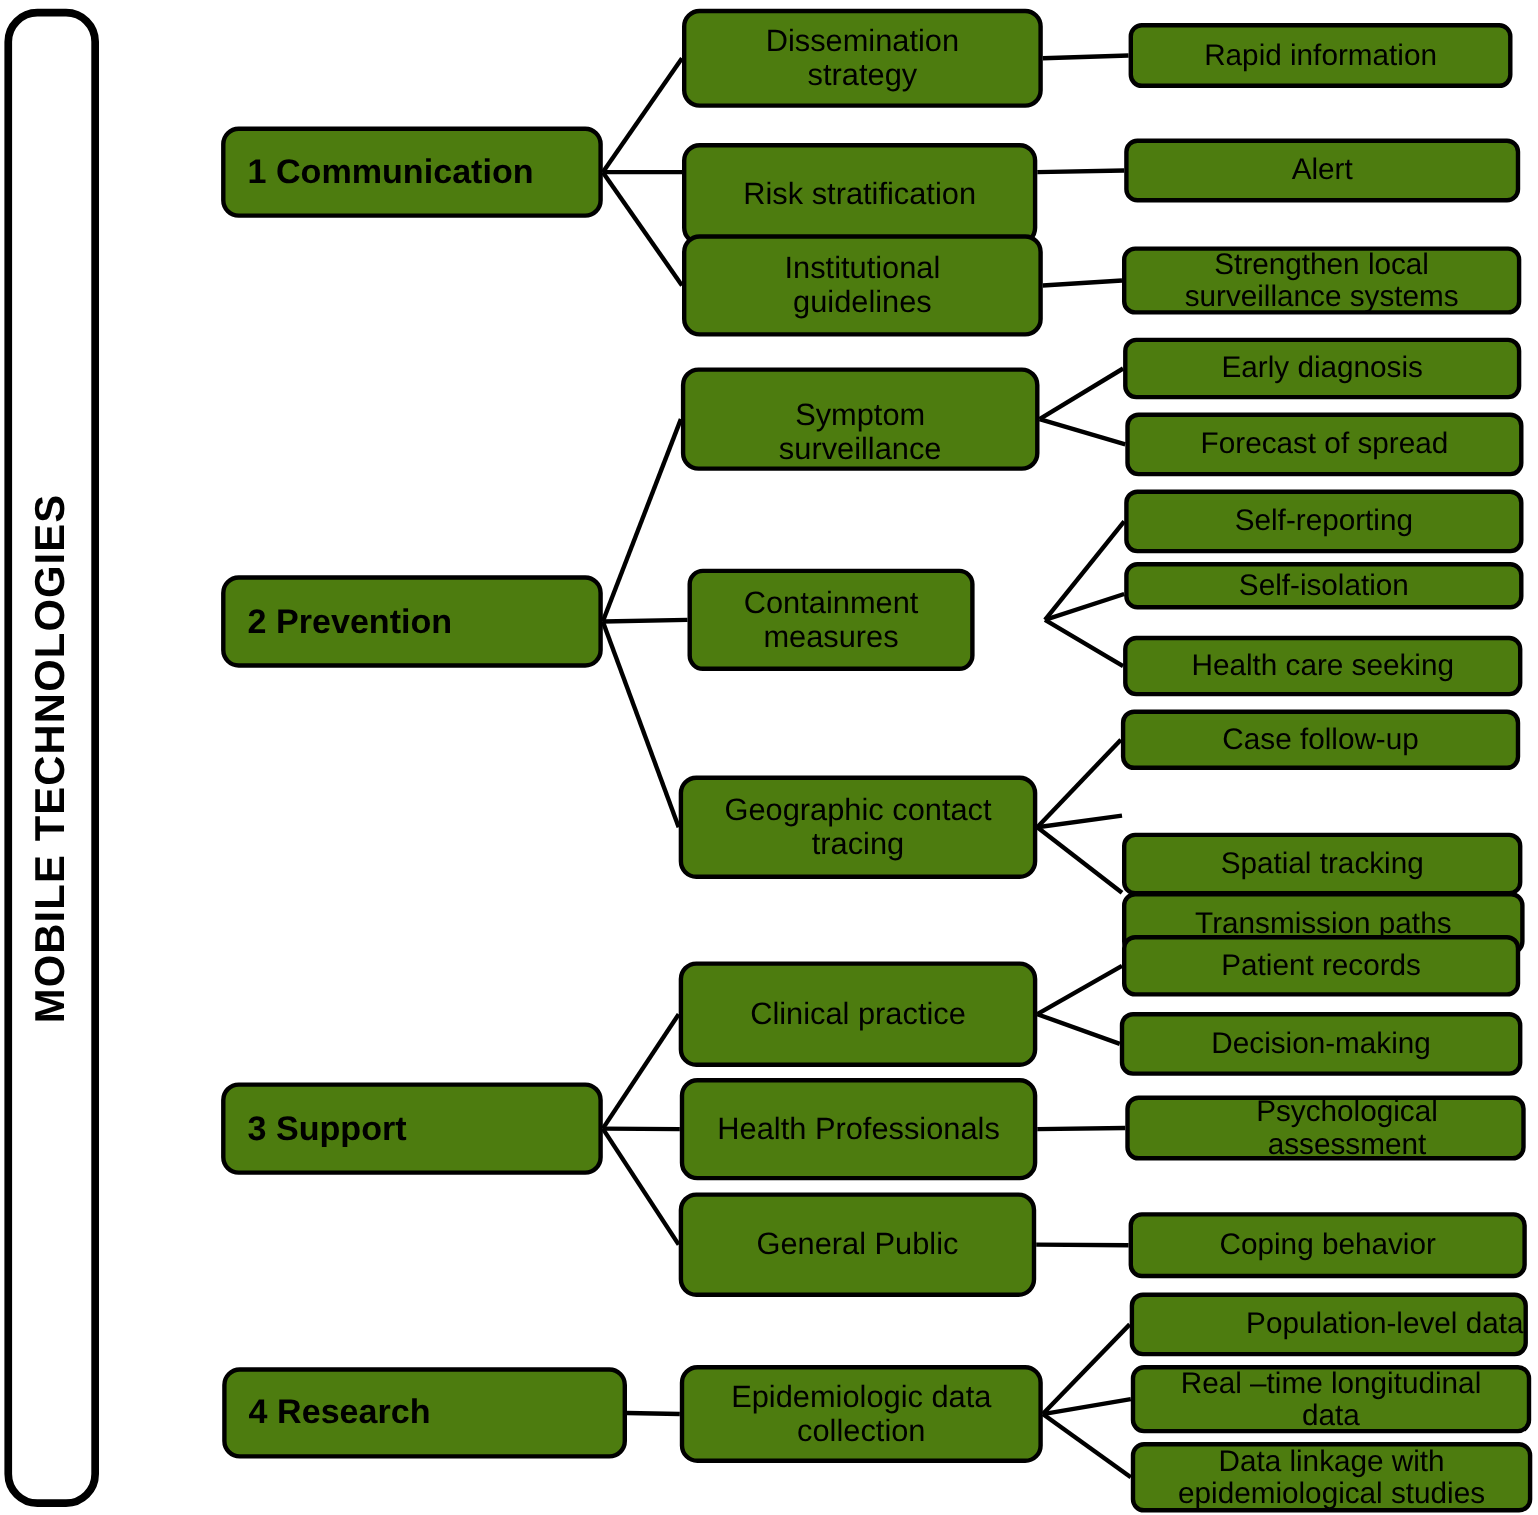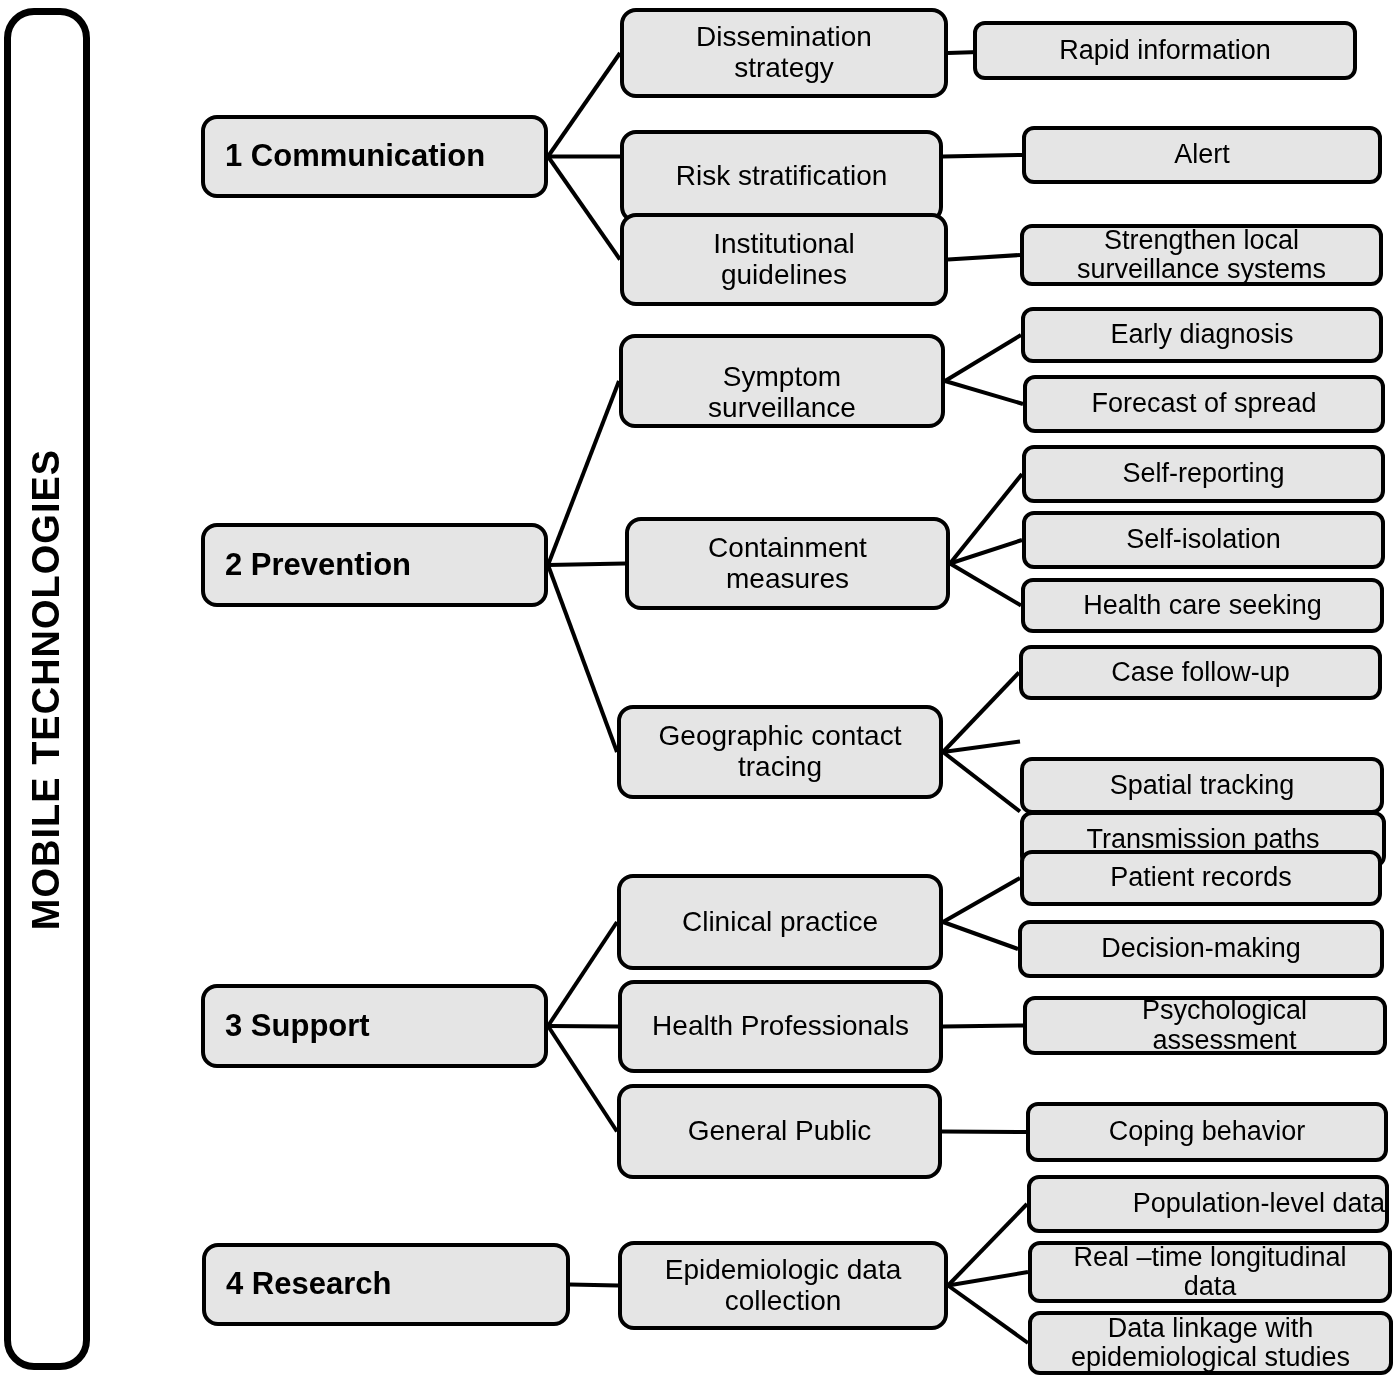--- a/index.html
+++ b/index.html
@@ -8,21 +8,21 @@
     width:1398px;height:1377px;
     background:#ffffff;
     font-family:"Liberation Sans","DejaVu Sans",sans-serif;
     color:#000000;
     overflow:hidden;
   }
   #edges{position:absolute;left:0;top:0;width:1398px;height:1377px;}
   .node{
     position:absolute;
     box-sizing:border-box;
-    background:#e5e5e5;
+    background:#4d7c0f;
     border:4px solid #000000;
     display:flex;
     align-items:center;
     justify-content:center;
     text-align:center;
     line-height:1.1;
   }
   .node.level1{
     border-radius:16px;
     font-weight:700;
@@ -114,57 +114,57 @@
       </div>
       <div class="node level2" style="left: 620px; top: 110px; width: 323px; height: 93px; margin-top: 20px;">
         <span>Risk stratification</span>
       </div>
       <div class="node level2" style="left: 620px; top: 213px; width: 328px; height: 93px;">
         <span>Institutional<br>guidelines</span>
       </div>
       <div class="node level2" style="left: 619px; top: 334px; width: 326px; height: 94px; align-items: flex-end;">
         <span>Symptom<br>surveillance</span>
       </div>
-      <div class="node level2" style="left: 625px; top: 517px; width: 325px; height: 93px;">
+      <div class="node level2" style="left: 625px; top: 517px; width: 261px; height: 93px; border-radius: 14px;">
         <span>Containment<br>measures</span>
       </div>
       <div class="node level2" style="left: 617px; top: 705px; width: 326px; height: 94px;">
         <span>Geographic contact<br>tracing</span>
       </div>
       <div class="node level2" style="left: 617px; top: 874px; width: 326px; height: 96px;">
         <span>Clinical practice</span>
       </div>
       <div class="node level2" style="left: 618px; top: 980px; width: 325px; height: 93px;">
         <span>Health Professionals</span>
       </div>
       <div class="node level2" style="left: 617px; top: 1084px; width: 325px; height: 95px;">
         <span>General Public</span>
       </div>
       <div class="node level2" style="left: 618px; top: 1241px; width: 330px; height: 89px;">
         <span>Epidemiologic data<br>collection</span>
       </div>
-      <div class="node level3" style="left: 973px; top: 21px; width: 384px; height: 59px;">
+      <div class="node level3" style="left: 1026px; top: 21px; width: 349px; height: 59px;">
         <span>Rapid information</span>
       </div>
       <div class="node level3" style="left: 1022px; top: 126px; width: 360px; height: 58px;">
         <span>Alert</span>
       </div>
       <div class="node level3" style="left: 1020px; top: 224px; width: 363px; height: 62px;">
         <span>Strengthen local<br>surveillance systems</span>
       </div>
       <div class="node level3" style="left: 1021px; top: 307px; width: 362px; height: 56px;">
         <span>Early diagnosis</span>
       </div>
       <div class="node level3" style="left: 1023px; top: 375px; width: 362px; height: 58px;">
         <span>Forecast of spread</span>
       </div>
       <div class="node level3" style="left: 1022px; top: 445px; width: 363px; height: 58px;">
         <span>Self-reporting</span>
       </div>
-      <div class="node level3" style="left: 1022px; top: 511px; width: 363px; height: 58px;">
+      <div class="node level3" style="left: 1022px; top: 511px; width: 363px; height: 43px;">
         <span>Self-isolation</span>
       </div>
       <div class="node level3" style="left: 1021px; top: 578px; width: 363px; height: 55px;">
         <span>Health care seeking</span>
       </div>
       <div class="node level3" style="left: 1019px; top: 645px; width: 363px; height: 55px;">
         <span>Case follow-up</span>
       </div>
       <div class="node level3" style="left: 1020px; top: 713px; width: 364px; height: 57px; margin-top: 44px;">
         <span>Spatial tracking</span>

